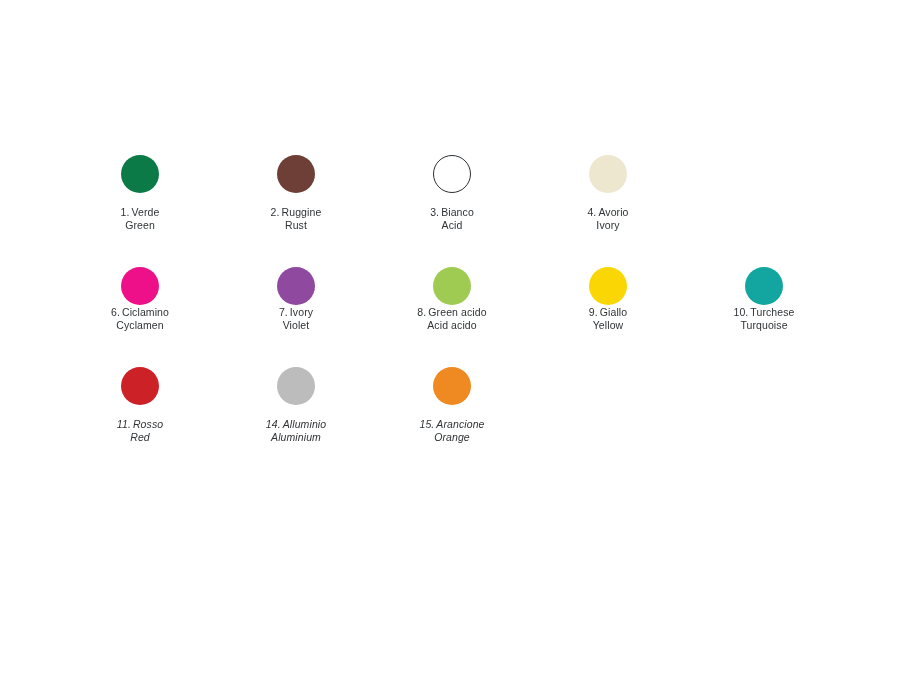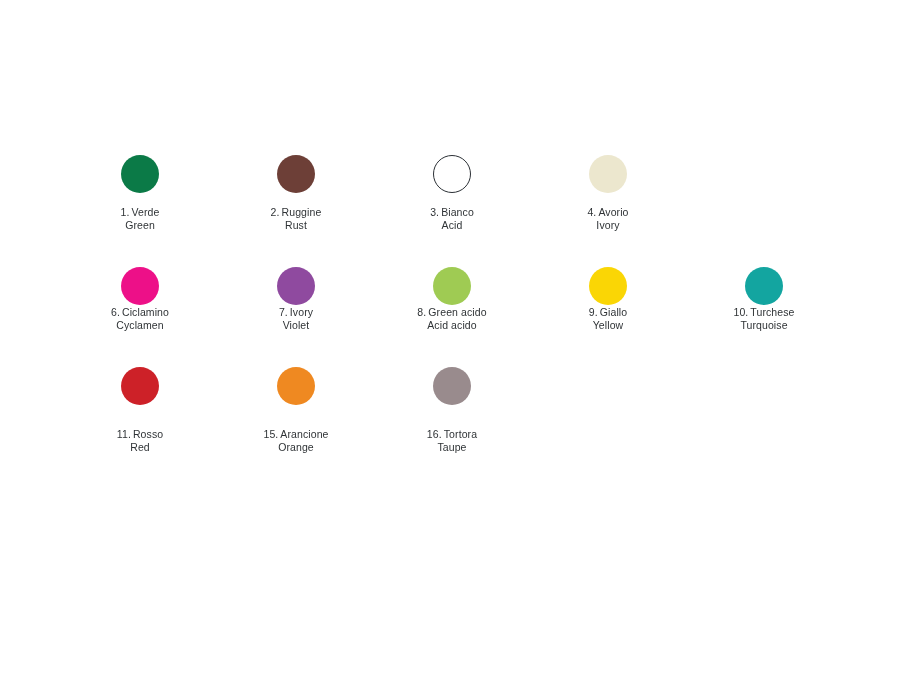--- a/index.html
+++ b/index.html
@@ -76,21 +76,21 @@
     display: block;
   }
 
   .caption-number {
     margin-right: 2px;
   }
 
   
   .row-1 .swatch-caption { margin-top: 13px; }
   .row-2 .swatch-caption { margin-top: 1px; }
-  .row-3 .swatch-caption { margin-top: 23px; }
+  .row-3 .swatch-caption { margin-top: 13px; font-style: italic; }
 </style>
 </head>
 <body>
 
 <div id="color-chart">
   <div class="swatch-grid">
       <div class="swatch-row row-1">
         <div class="swatch-cell">
           <span class="swatch-dot" title="Green" style="background: rgb(11, 122, 71);"></span>
           <span class="swatch-caption">
@@ -159,29 +159,29 @@
       </div>
       <div class="swatch-row row-3">
         <div class="swatch-cell">
           <span class="swatch-dot" title="Red" style="background: rgb(205, 33, 40);"></span>
           <span class="swatch-caption">
             <span class="caption-line"><span class="caption-number">11.</span><span>Rosso</span></span>
             <span class="caption-line">Red</span>
           </span>
         </div>
         <div class="swatch-cell">
+          <span class="swatch-dot" title="Aluminium" style="background: rgb(188, 188, 188);"></span>
+          <span class="swatch-caption">
+            <span class="caption-line"><span class="caption-number">14.</span><span>Alluminio</span></span>
+            <span class="caption-line">Aluminium</span>
+          </span>
+        </div>
+        <div class="swatch-cell">
           <span class="swatch-dot" title="Orange" style="background: rgb(239, 137, 33);"></span>
           <span class="swatch-caption">
             <span class="caption-line"><span class="caption-number">15.</span><span>Arancione</span></span>
             <span class="caption-line">Orange</span>
-          </span>
-        </div>
-        <div class="swatch-cell">
-          <span class="swatch-dot" title="Taupe" style="background: rgb(153, 139, 141);"></span>
-          <span class="swatch-caption">
-            <span class="caption-line"><span class="caption-number">16.</span><span>Tortora</span></span>
-            <span class="caption-line">Taupe</span>
           </span>
         </div>
         <div class="swatch-cell empty"></div>
       </div>
     </div>
 </div>
 
 </body></html>

